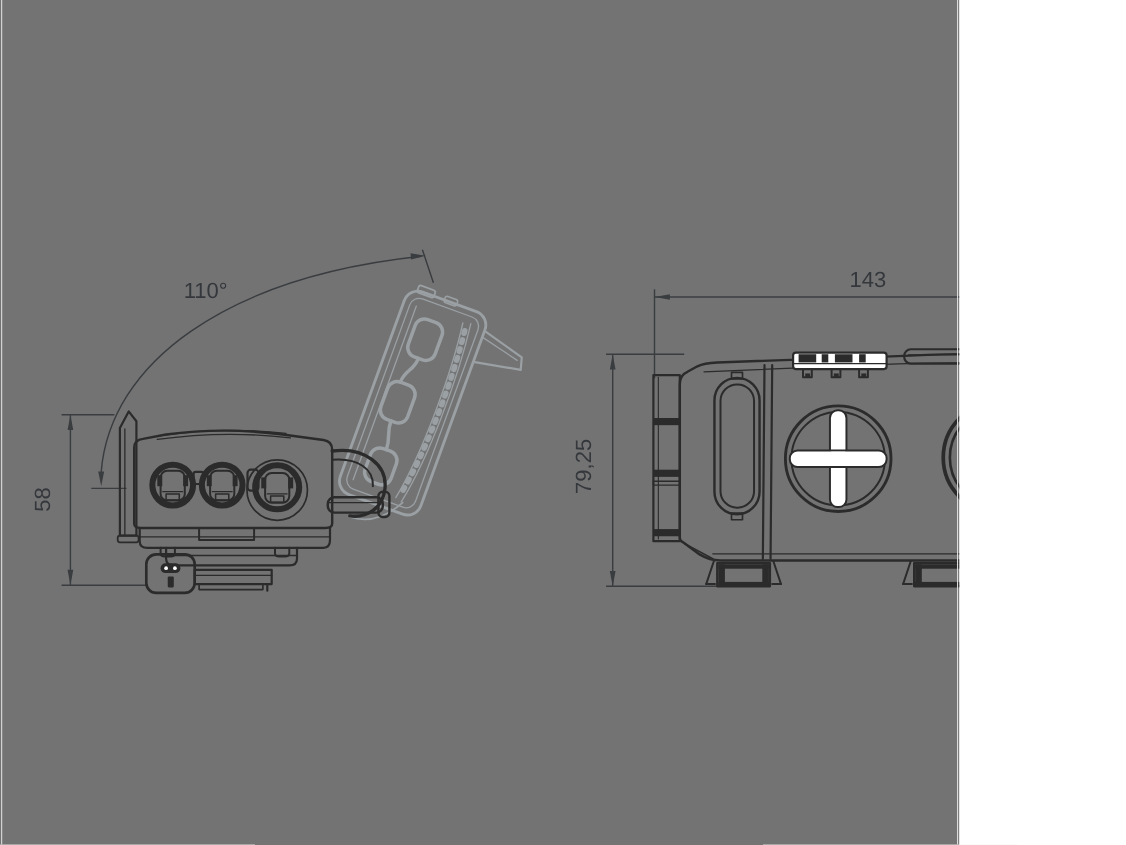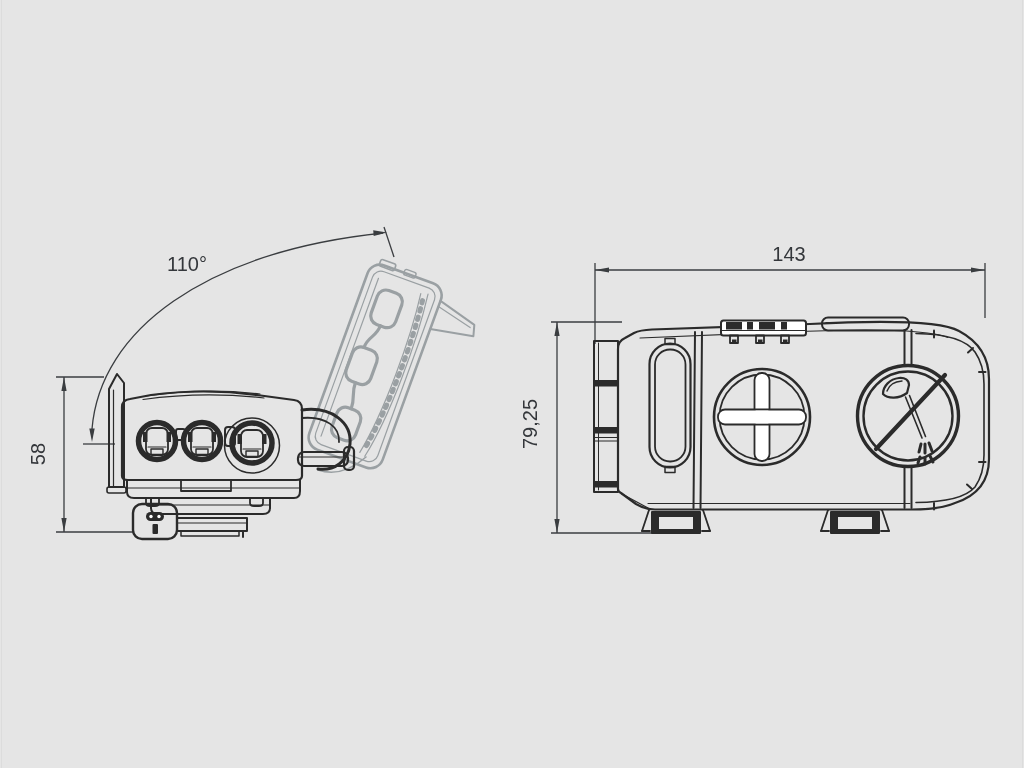--- a/index.html
+++ b/index.html
@@ -1,16 +1,16 @@
 <!DOCTYPE html>
 <html><head>
 <meta charset="utf-8">
 <style>
   html,body{margin:0;padding:0;background:#ffffff;}
-  .page{position:relative;width:1024px;height:768px;background:#e5e5e5;overflow:hidden;
+  .page{position:relative;width:872px;height:768px;background:#737373;overflow:hidden;
         font-family:"Liberation Sans", sans-serif;}
   .page-edge{position:absolute;top:0;bottom:0;width:1px;background:#dcdcdc;}
   .page-edge.left{left:1px;} .page-edge.right{right:1px;}
   svg text{font-family:"Liberation Sans", sans-serif;fill:#34373b;font-size:20px;}
   .dim{stroke:#3a3d40;stroke-width:1.3;fill:none;}
   .dimfill{fill:#3a3d40;stroke:none;}
   .ln{stroke:#2b2b2b;fill:none;stroke-linecap:round;stroke-linejoin:round;}
   .ghost{stroke:#9aa0a3;fill:none;stroke-linecap:round;stroke-linejoin:round;}
   .dk{fill:#2b2b2b;stroke:none;}
 </style>

